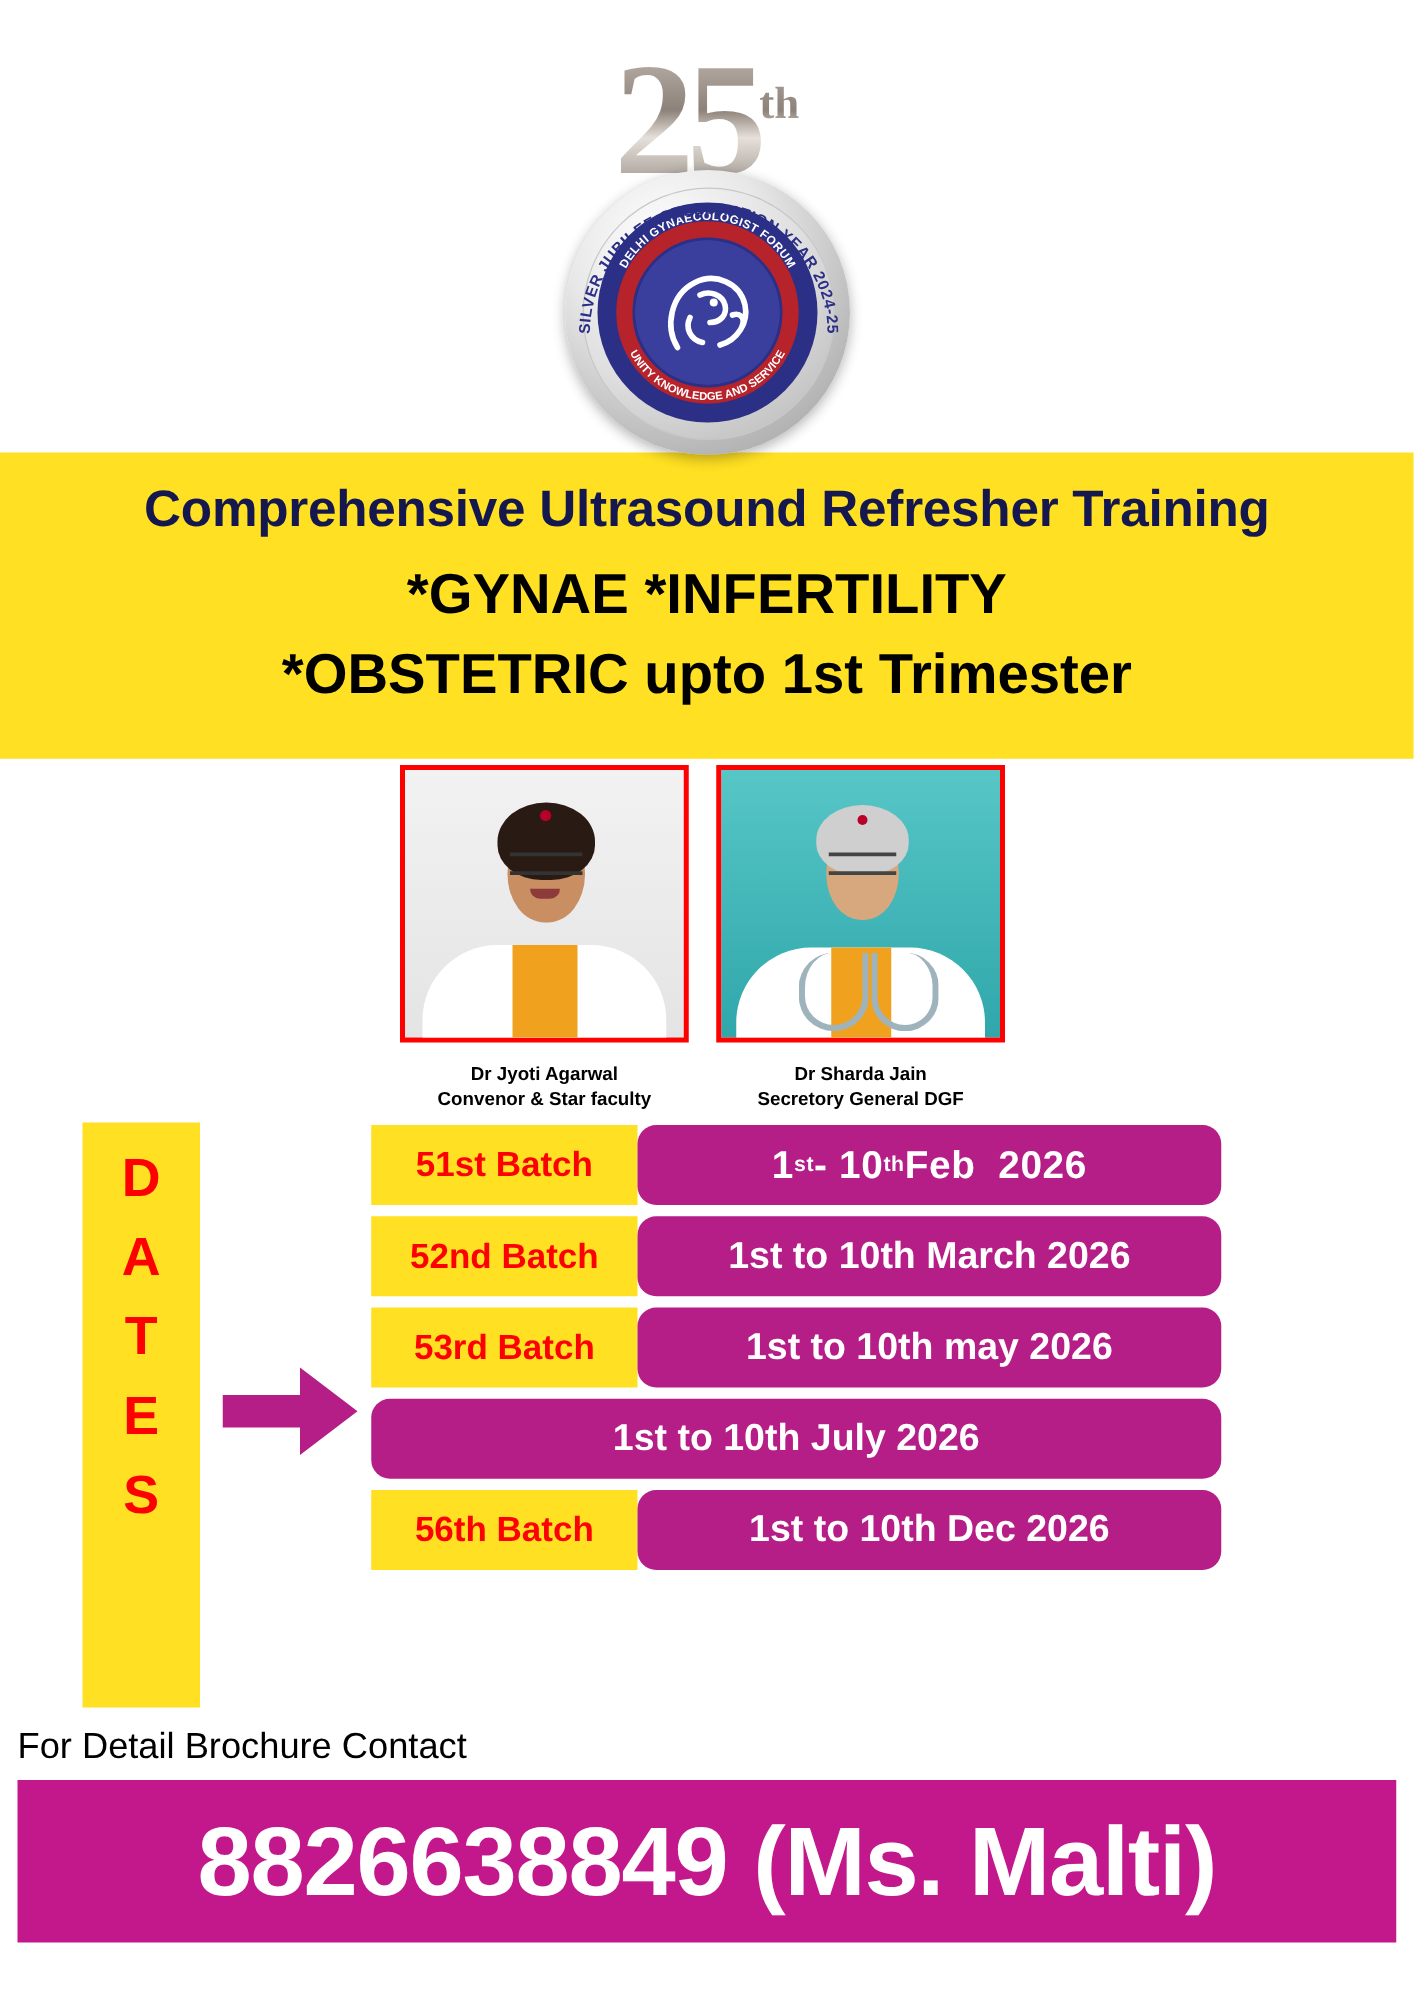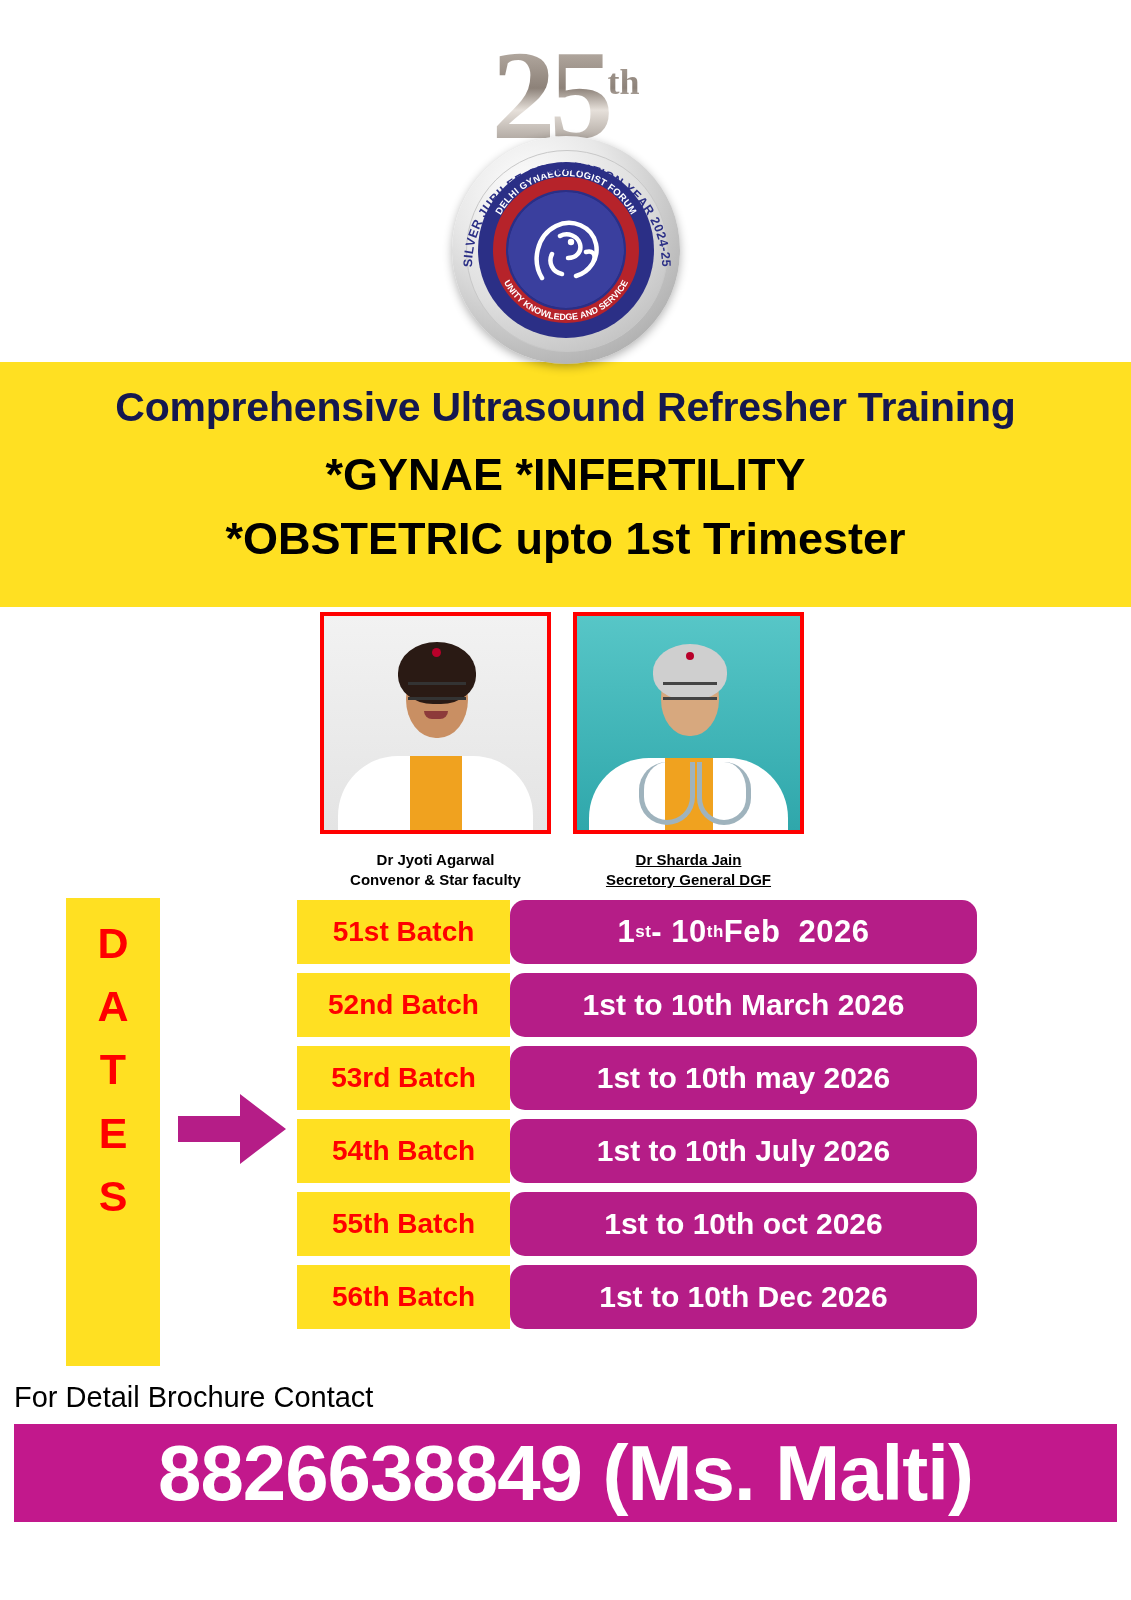--- a/index.html
+++ b/index.html
@@ -141,21 +141,21 @@
     top: 612px;
     left: 0;
     width: 1131px;
     height: 275px;
   }
   .doc {
     position: absolute;
     width: 231px;
   }
   .doc.left { left: 320px; }
-  .doc.right { left: 573px; text-decoration: underline; }
+  .doc.right { left: 573px; }
   .photo-frame {
     width: 231px;
     height: 222px;
     border: 4px solid #ff0000;
     box-sizing: border-box;
     overflow: hidden;
     position: relative;
   }
   .photo-a { background: linear-gradient(180deg,#f2f2f2 0%, #e4e4e4 100%); }
   .photo-b { background: linear-gradient(180deg,#57c6c7 0%, #2fa7ab 100%); }
@@ -243,21 +243,21 @@
     top: 1381px;
     font-size: 29px;
     font-weight: normal;
     color: #000;
   }
   .phone-band {
     position: absolute;
     left: 14px;
     top: 1424px;
     width: 1103px;
-    height: 98px;
+    height: 130px;
     background: #c2188c;
     display: flex;
     align-items: center;
     justify-content: center;
   }
   .phone-band span {
     font-size: 78px;
     font-weight: bold;
     color: #ffffff;
     letter-spacing: -1px;
@@ -372,28 +372,23 @@
     <div class="batch-name">52nd Batch</div>
     <div class="batch-date">1st to 10th March 2026</div>
   </div>
 
   <div class="batch-row">
     <div class="batch-name">53rd Batch</div>
     <div class="batch-date">1st to 10th may 2026</div>
   </div>
 
   <div class="batch-row">
-    <div class="batch-name">54th Batch</div>
     <div class="batch-date">1st to 10th July 2026</div>
   </div>
 
-  <div class="batch-row">
-    <div class="batch-name">55th Batch</div>
-    <div class="batch-date">1st to 10th oct 2026</div>
-  </div>
 
   <div class="batch-row">
     <div class="batch-name">56th Batch</div>
     <div class="batch-date">1st to 10th Dec 2026</div>
   </div>
 </div>
 
 <div class="contact-label">For Detail Brochure Contact</div>
 <div class="phone-band">
   <span>8826638849 (Ms. Malti)</span>

